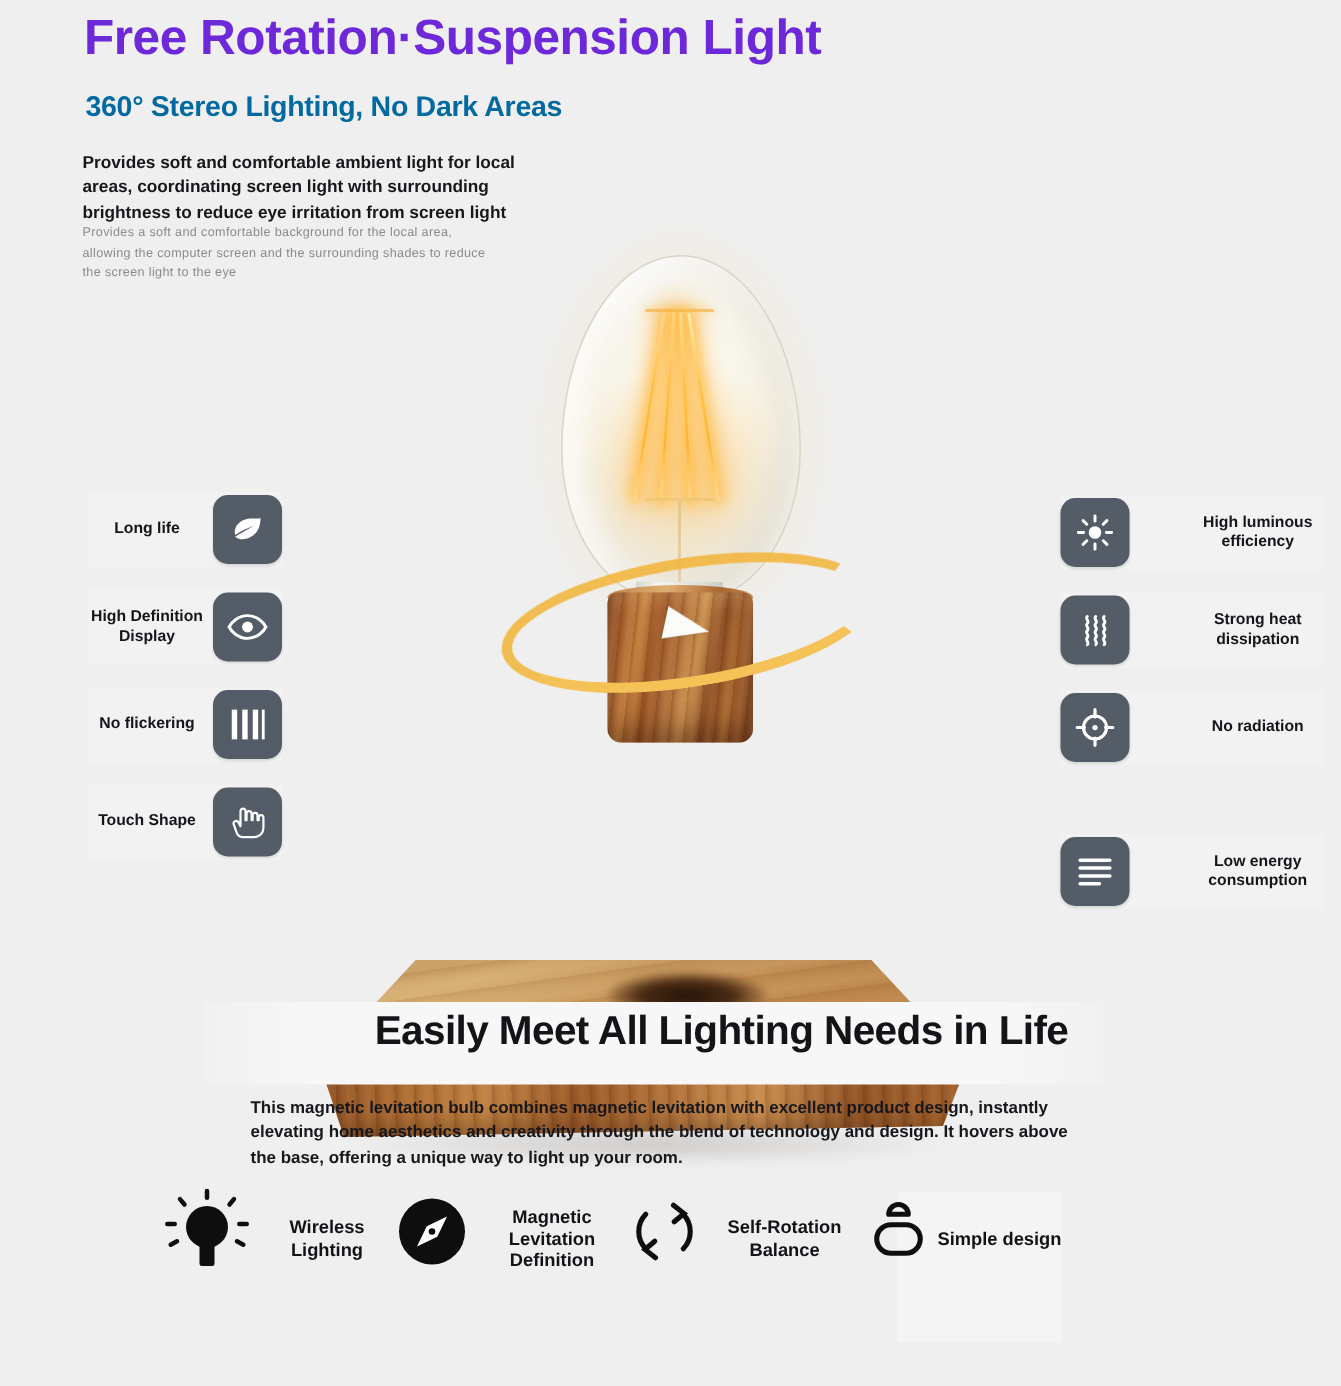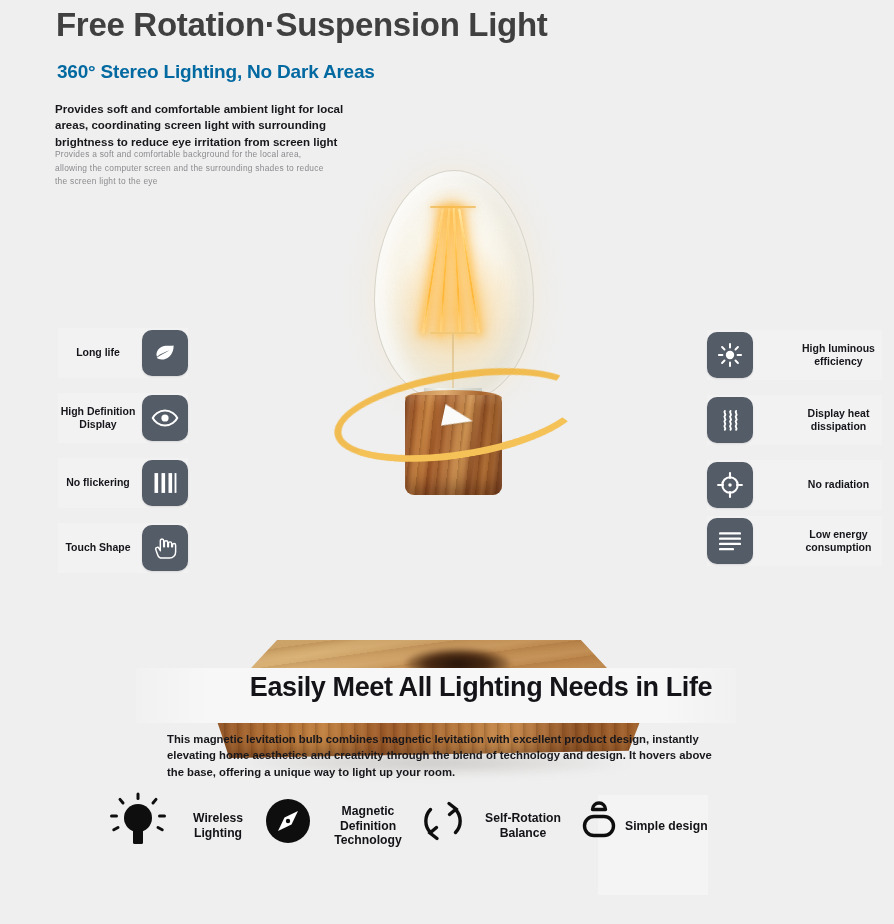--- a/index.html
+++ b/index.html
@@ -10,21 +10,21 @@
     width: 894px; height: 924px;
     position: relative; overflow: hidden;
     font-family: "Liberation Sans", sans-serif;
     background: #efefef;
   }
 
   
   .hdr-title {
     position: absolute; left: 56px; top: 6px;
     font-size: 33px; font-weight: bold;
-    color: #404040; letter-spacing: -0.3px;
+    color: #6d28d9; letter-spacing: -0.3px;
     white-space: nowrap;
   }
   .hdr-sub {
     position: absolute; left: 57px; top: 61px;
     font-size: 19px; font-weight: bold;
     color: #0369a1; letter-spacing: -0.2px;
     white-space: nowrap;
   }
   .hdr-lead {
     position: absolute; left: 55px; top: 101px;
@@ -319,33 +319,33 @@
   <span class="badge-txt">High luminous efficiency</span>
 </div>
 <div class="badge badge-r" style="top:395px">
   <span class="badge-tile">
     <svg width="27" height="27" viewBox="0 0 24 24" fill="none" stroke="#ffffff" stroke-width="1.7" stroke-linecap="round">
       <path d="M7 3.5c-1.6 1.4 1.6 2.8 0 4.2s1.6 2.8 0 4.2 1.6 2.8 0 4.2 1.6 2.8 0 4.2"></path>
       <path d="M12 3.5c-1.6 1.4 1.6 2.8 0 4.2s1.6 2.8 0 4.2 1.6 2.8 0 4.2 1.6 2.8 0 4.2"></path>
       <path d="M17 3.5c-1.6 1.4 1.6 2.8 0 4.2s1.6 2.8 0 4.2 1.6 2.8 0 4.2 1.6 2.8 0 4.2"></path>
     </svg>
   </span>
-  <span class="badge-txt">Display heat dissipation</span>
+  <span class="badge-txt">Strong heat dissipation</span>
 </div>
 <div class="badge badge-r" style="top:460px">
   <span class="badge-tile">
     <svg width="28" height="28" viewBox="0 0 24 24" fill="none" stroke="#ffffff" stroke-width="1.8" stroke-linecap="round">
       <circle cx="12" cy="12" r="6.6"></circle>
       <circle cx="12" cy="12" r="1.5" fill="#ffffff" stroke="none"></circle>
       <path d="M12 1.8v4.2M12 18v4.2M1.8 12h4.2M18 12h4.2"></path>
     </svg>
   </span>
   <span class="badge-txt">No radiation</span>
 </div>
-<div class="badge badge-r" style="top:516px">
+<div class="badge badge-r" style="top:556px">
   <span class="badge-tile">
     <svg width="28" height="28" viewBox="0 0 24 24" stroke="#ffffff" stroke-width="2" stroke-linecap="round">
       <path d="M3.5 5.5h17M3.5 10h17M3.5 14.5h17M3.5 19h11"></path>
     </svg>
   </span>
   <span class="badge-txt">Low energy consumption</span>
 </div>
 
 <div class="band"></div>
 <div class="band-title">Easily Meet All Lighting Needs in Life</div>
@@ -373,21 +373,21 @@
 </div>
 
 <div class="feat" style="left:261px">
   <span class="feat-ico">
     <svg width="54" height="54" viewBox="0 0 54 54">
       <circle cx="27" cy="27" r="22" fill="#0e0e0e"></circle>
       <path d="M37 17L30.5 30.5 17 37l6.5-13.5z" fill="#ffffff"></path>
       <circle cx="27" cy="27" r="2.2" fill="#0e0e0e"></circle>
     </svg>
   </span>
-  <span class="feat-lbl">Magnetic Definition Technology</span>
+  <span class="feat-lbl">Magnetic Levitation Definition</span>
 </div>
 
 <div class="feat" style="left:418px">
   <span class="feat-ico">
     <svg width="50" height="54" viewBox="0 0 50 54" fill="none" stroke="#0e0e0e" stroke-width="3.4" stroke-linecap="round">
       <path d="M37.5 15.5A16.5 16.5 0 0 1 37.5 38.5"></path>
       <path d="M12.5 38.5A16.5 16.5 0 0 1 12.5 15.5"></path>
       <path d="M31 9.5l7 5.5-6.5 5.5"></path>
       <path d="M19 44.5l-7-5.5 6.5-5.5"></path>
     </svg>

